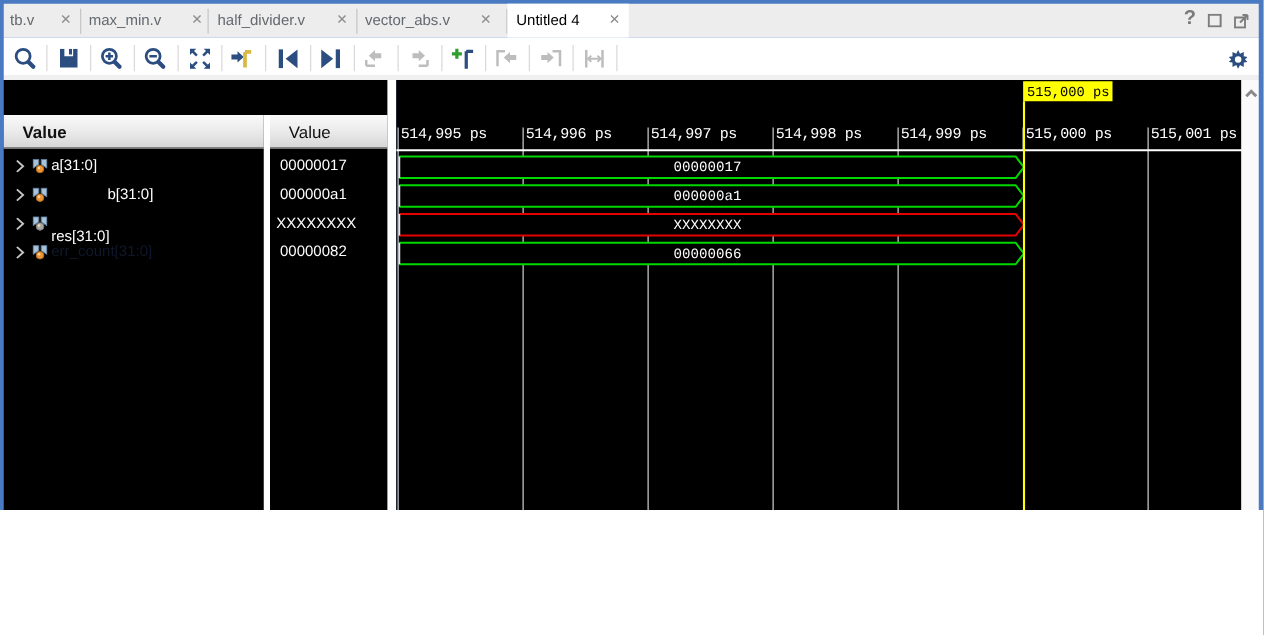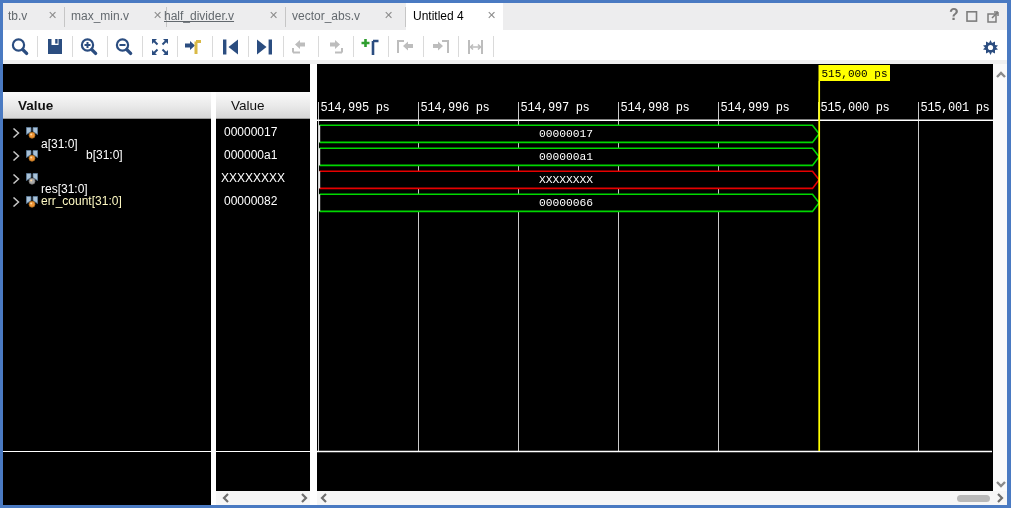--- a/index.html
+++ b/index.html
@@ -1,16 +1,16 @@
 <!DOCTYPE html>
 <html><head>
 <meta charset="utf-8">
 <style>
 html,body{margin:0;padding:0;background:#fff;}
-#win{position:relative;width:1011px;height:508px;background:#4a7ac2;font-family:"Liberation Sans",sans-serif;overflow:hidden;text-align:center;}
+#win{position:relative;width:1011px;height:408px;background:#4a7ac2;font-family:"Liberation Sans",sans-serif;overflow:hidden;}
 .abs{position:absolute;}
 .tabtxt{font-size:12px;color:#63696e;white-space:nowrap;}
 .x{color:#8d8d8d;font-size:11px;}
 svg{display:block;}
 </style>
 </head>
 <body>
 <div id="win">
 
 <div class="abs" style="left:3px;top:3px;width:1004px;height:27px;background:#ededee;"></div>
@@ -19,21 +19,21 @@
 <div class="abs" style="left:166px;top:7px;width:1px;height:20px;background:#c6c6c6;"></div>
 <div class="abs" style="left:285px;top:7px;width:1px;height:20px;background:#c6c6c6;"></div>
 <div class="abs" style="left:405px;top:7px;width:1px;height:20px;background:#c6c6c6;"></div>
 
 <div class="abs" style="left:406px;top:3px;width:97px;height:27px;background:#ffffff;"></div>
 
 <div class="abs tabtxt" style="left:8px;top:9px;">tb.v</div>
 <div class="abs x" style="left:48px;top:9px;">✕</div>
 <div class="abs tabtxt" style="left:71px;top:9px;">max_min.v</div>
 <div class="abs x" style="left:153px;top:9px;">✕</div>
-<div class="abs tabtxt" style="left:164px;top:9px;text-decoration:underline;">half_divider.v</div>
+<div class="abs tabtxt" style="left:174px;top:9px;">half_divider.v</div>
 <div class="abs x" style="left:269px;top:9px;">✕</div>
 <div class="abs tabtxt" style="left:292px;top:9px;">vector_abs.v</div>
 <div class="abs x" style="left:384px;top:9px;">✕</div>
 <div class="abs tabtxt" style="left:413px;top:8.5px;font-weight:normal;color:#000;">Untitled 4</div>
 <div class="abs x" style="left:487px;top:9px;">✕</div>
 
 <div class="abs" style="left:947px;top:6px;width:14px;height:18px;color:#7a7a7a;font-size:16px;font-weight:bold;">?</div>
 <svg class="abs" style="left:966px;top:11px;" width="12" height="11" viewBox="0 0 12 11">
  <rect x="1" y="0.8" width="9.5" height="9.3" fill="none" stroke="#7d7d7d" stroke-width="1.6"></rect>
 </svg>
@@ -147,21 +147,21 @@
       <div>
         <svg class="abs" style="left:12px;top:128px;" width="8" height="10" viewBox="0 0 8 10">
           <path d="M1.5,0.5 L6.5,5 L1.5,9.5" stroke="#c6c6c6" stroke-width="1.5" fill="none"></path>
         </svg>
         <svg class="abs" style="left:26px;top:126.5px;" width="12" height="12" viewBox="0 0 12 12">
           <path d="M0.5,0.5 L5,0.5 L5,4.5 L0.5,7.5 Z" fill="#a9c2d8" stroke="#5f7f9e" stroke-width="0.8"></path>
           <path d="M11.5,0.5 L7,0.5 L7,4.5 L11.5,7.5 Z" fill="#a9c2d8" stroke="#5f7f9e" stroke-width="0.8"></path>
           <circle cx="6" cy="8.2" r="3" fill="#ef9537" stroke="#b06f1e" stroke-width="0.8"></circle>
           <circle cx="5.2" cy="7.4" r="1" fill="#ffd9a0"></circle>
         </svg>
-        <div class="abs" style="left:41px;top:124.5px;font-size:12px;color:#fff;margin-top:12px;">a[31:0]</div>
+        <div class="abs" style="left:41px;top:124.5px;font-size:12px;color:#fff;">a[31:0]</div>
         <div class="abs" style="left:224px;top:124.5px;font-size:12px;color:#fff;">00000017</div>
         <svg class="abs" style="left:12px;top:151px;" width="8" height="10" viewBox="0 0 8 10">
           <path d="M1.5,0.5 L6.5,5 L1.5,9.5" stroke="#c6c6c6" stroke-width="1.5" fill="none"></path>
         </svg>
         <svg class="abs" style="left:26px;top:149.5px;" width="12" height="12" viewBox="0 0 12 12">
           <path d="M0.5,0.5 L5,0.5 L5,4.5 L0.5,7.5 Z" fill="#a9c2d8" stroke="#5f7f9e" stroke-width="0.8"></path>
           <path d="M11.5,0.5 L7,0.5 L7,4.5 L11.5,7.5 Z" fill="#a9c2d8" stroke="#5f7f9e" stroke-width="0.8"></path>
           <circle cx="6" cy="8.2" r="3" fill="#ef9537" stroke="#b06f1e" stroke-width="0.8"></circle>
           <circle cx="5.2" cy="7.4" r="1" fill="#ffd9a0"></circle>
         </svg>
@@ -180,21 +180,21 @@
         <div class="abs" style="left:221px;top:170.5px;font-size:12px;color:#fff;">XXXXXXXX</div>
         <svg class="abs" style="left:12px;top:197px;" width="8" height="10" viewBox="0 0 8 10">
           <path d="M1.5,0.5 L6.5,5 L1.5,9.5" stroke="#c6c6c6" stroke-width="1.5" fill="none"></path>
         </svg>
         <svg class="abs" style="left:26px;top:195.5px;" width="12" height="12" viewBox="0 0 12 12">
           <path d="M0.5,0.5 L5,0.5 L5,4.5 L0.5,7.5 Z" fill="#a9c2d8" stroke="#5f7f9e" stroke-width="0.8"></path>
           <path d="M11.5,0.5 L7,0.5 L7,4.5 L11.5,7.5 Z" fill="#a9c2d8" stroke="#5f7f9e" stroke-width="0.8"></path>
           <circle cx="6" cy="8.2" r="3" fill="#ef9537" stroke="#b06f1e" stroke-width="0.8"></circle>
           <circle cx="5.2" cy="7.4" r="1" fill="#ffd9a0"></circle>
         </svg>
-        <div class="abs" style="left:41px;top:193.5px;font-size:12px;color:#fef9c3;">err_count[31:0]</div>
+        <div class="abs" style="left:41px;top:193.5px;font-size:12px;color:#0f172a;">err_count[31:0]</div>
         <div class="abs" style="left:224px;top:193.5px;font-size:12px;color:#fff;">00000082</div>
       </div>
     </div>
 
 <div class="abs" style="left:3px;top:451px;width:307px;height:1.4px;background:#ffffff;"></div>
 
 <div class="abs" style="left:216px;top:491px;width:94px;height:14px;background:#f6f6f6;"></div>
 <svg class="abs" style="left:221px;top:493px;" width="10" height="10" viewBox="0 0 10 10">
       <path d="M7,1 L3,5 L7,9" stroke="#6f6f6f" stroke-width="2.2" fill="none"></path>
     </svg>

